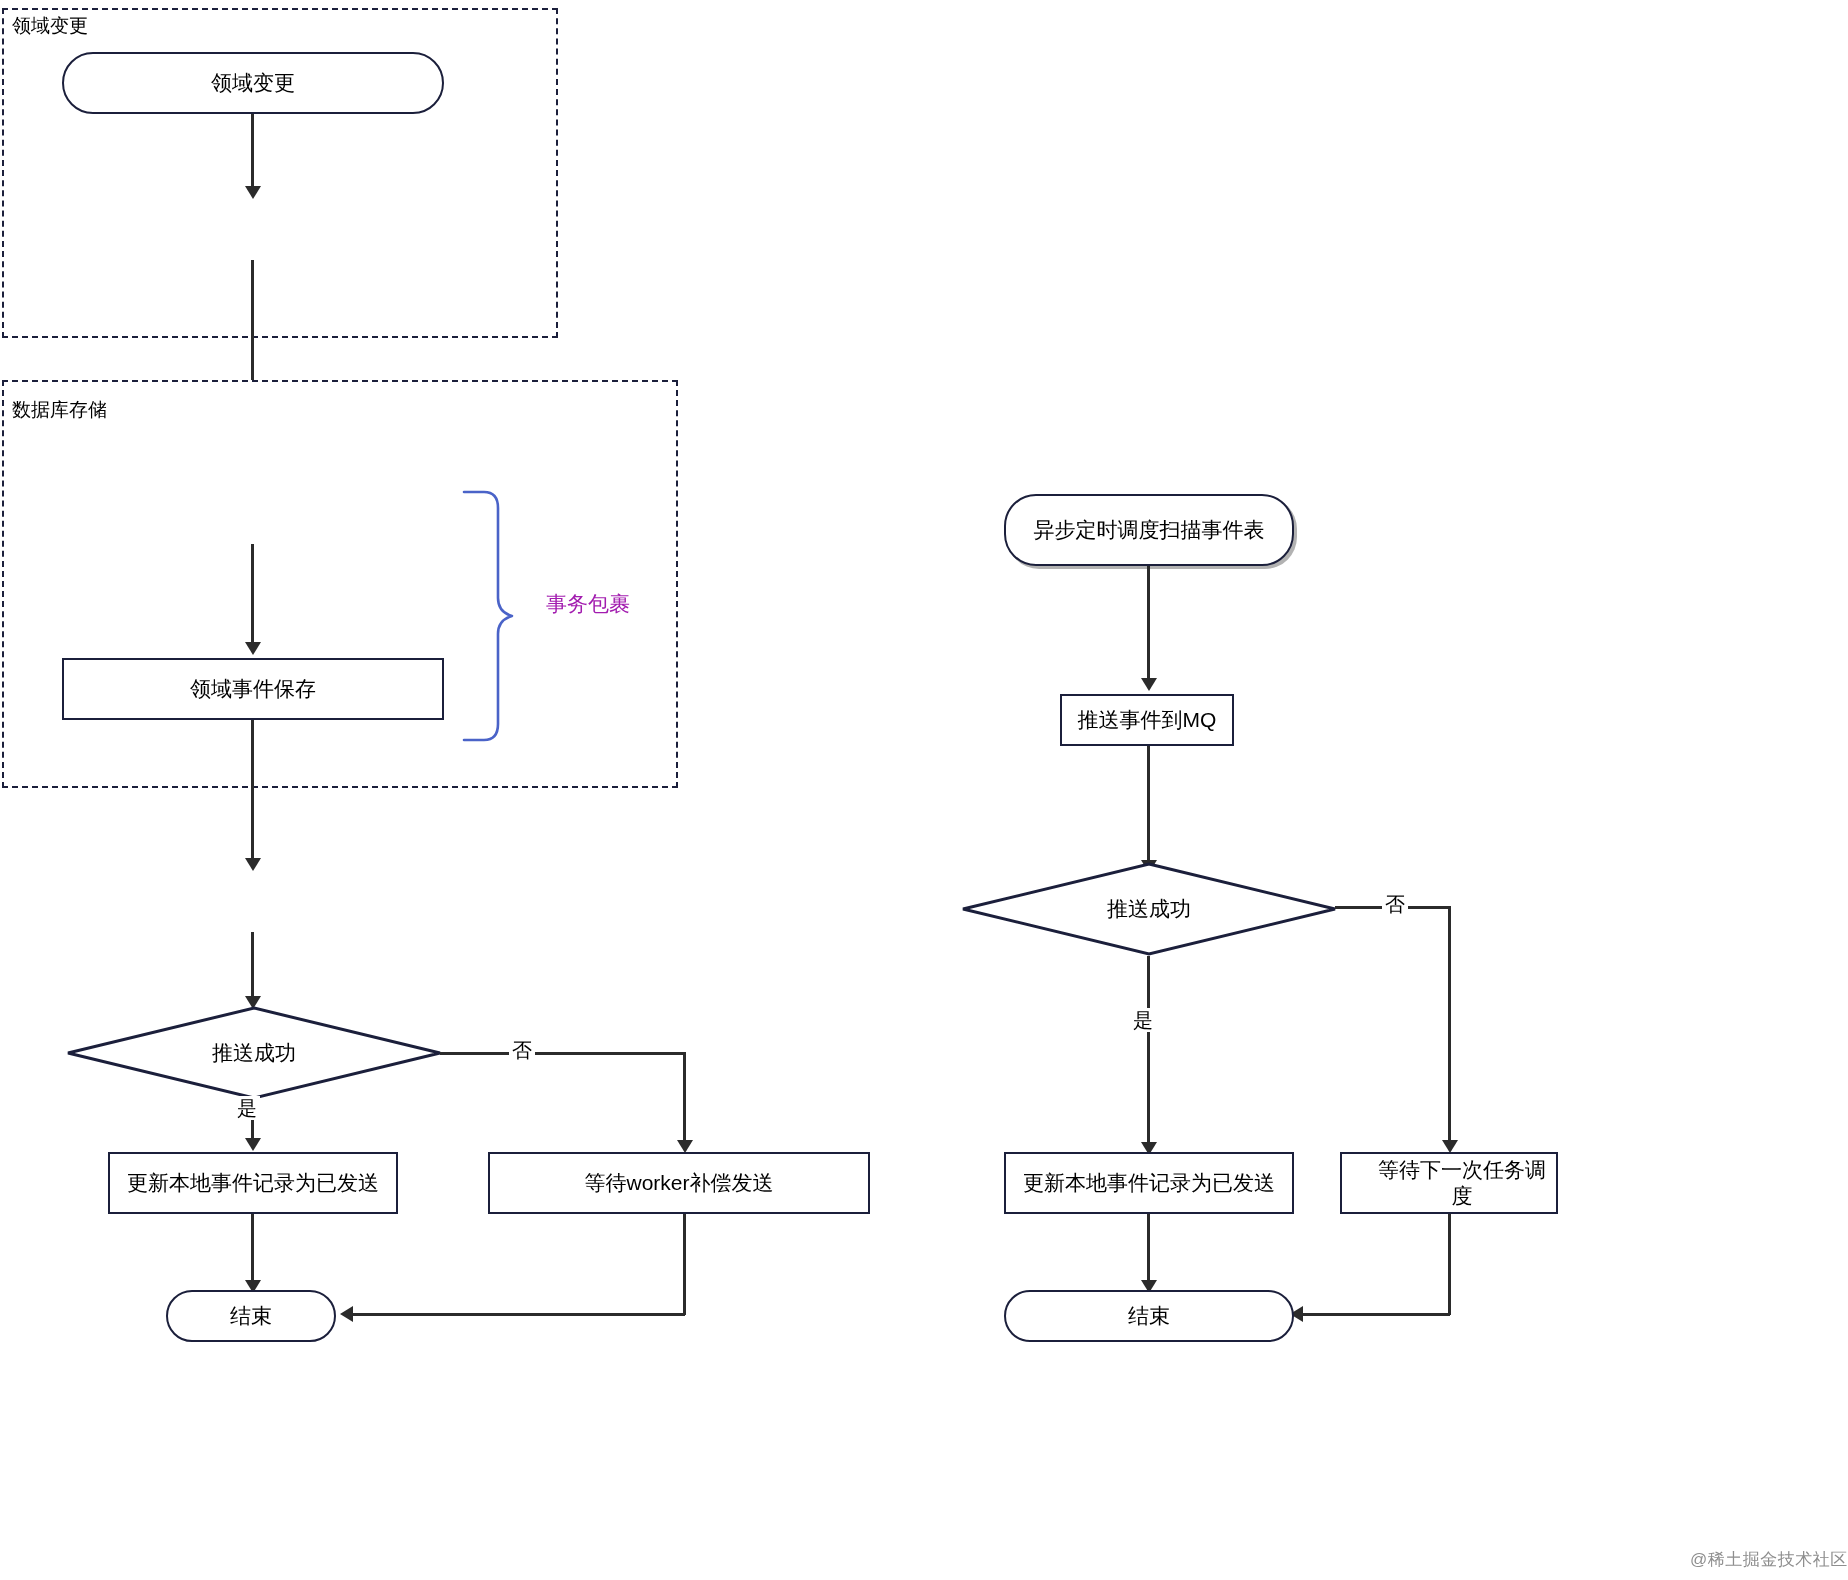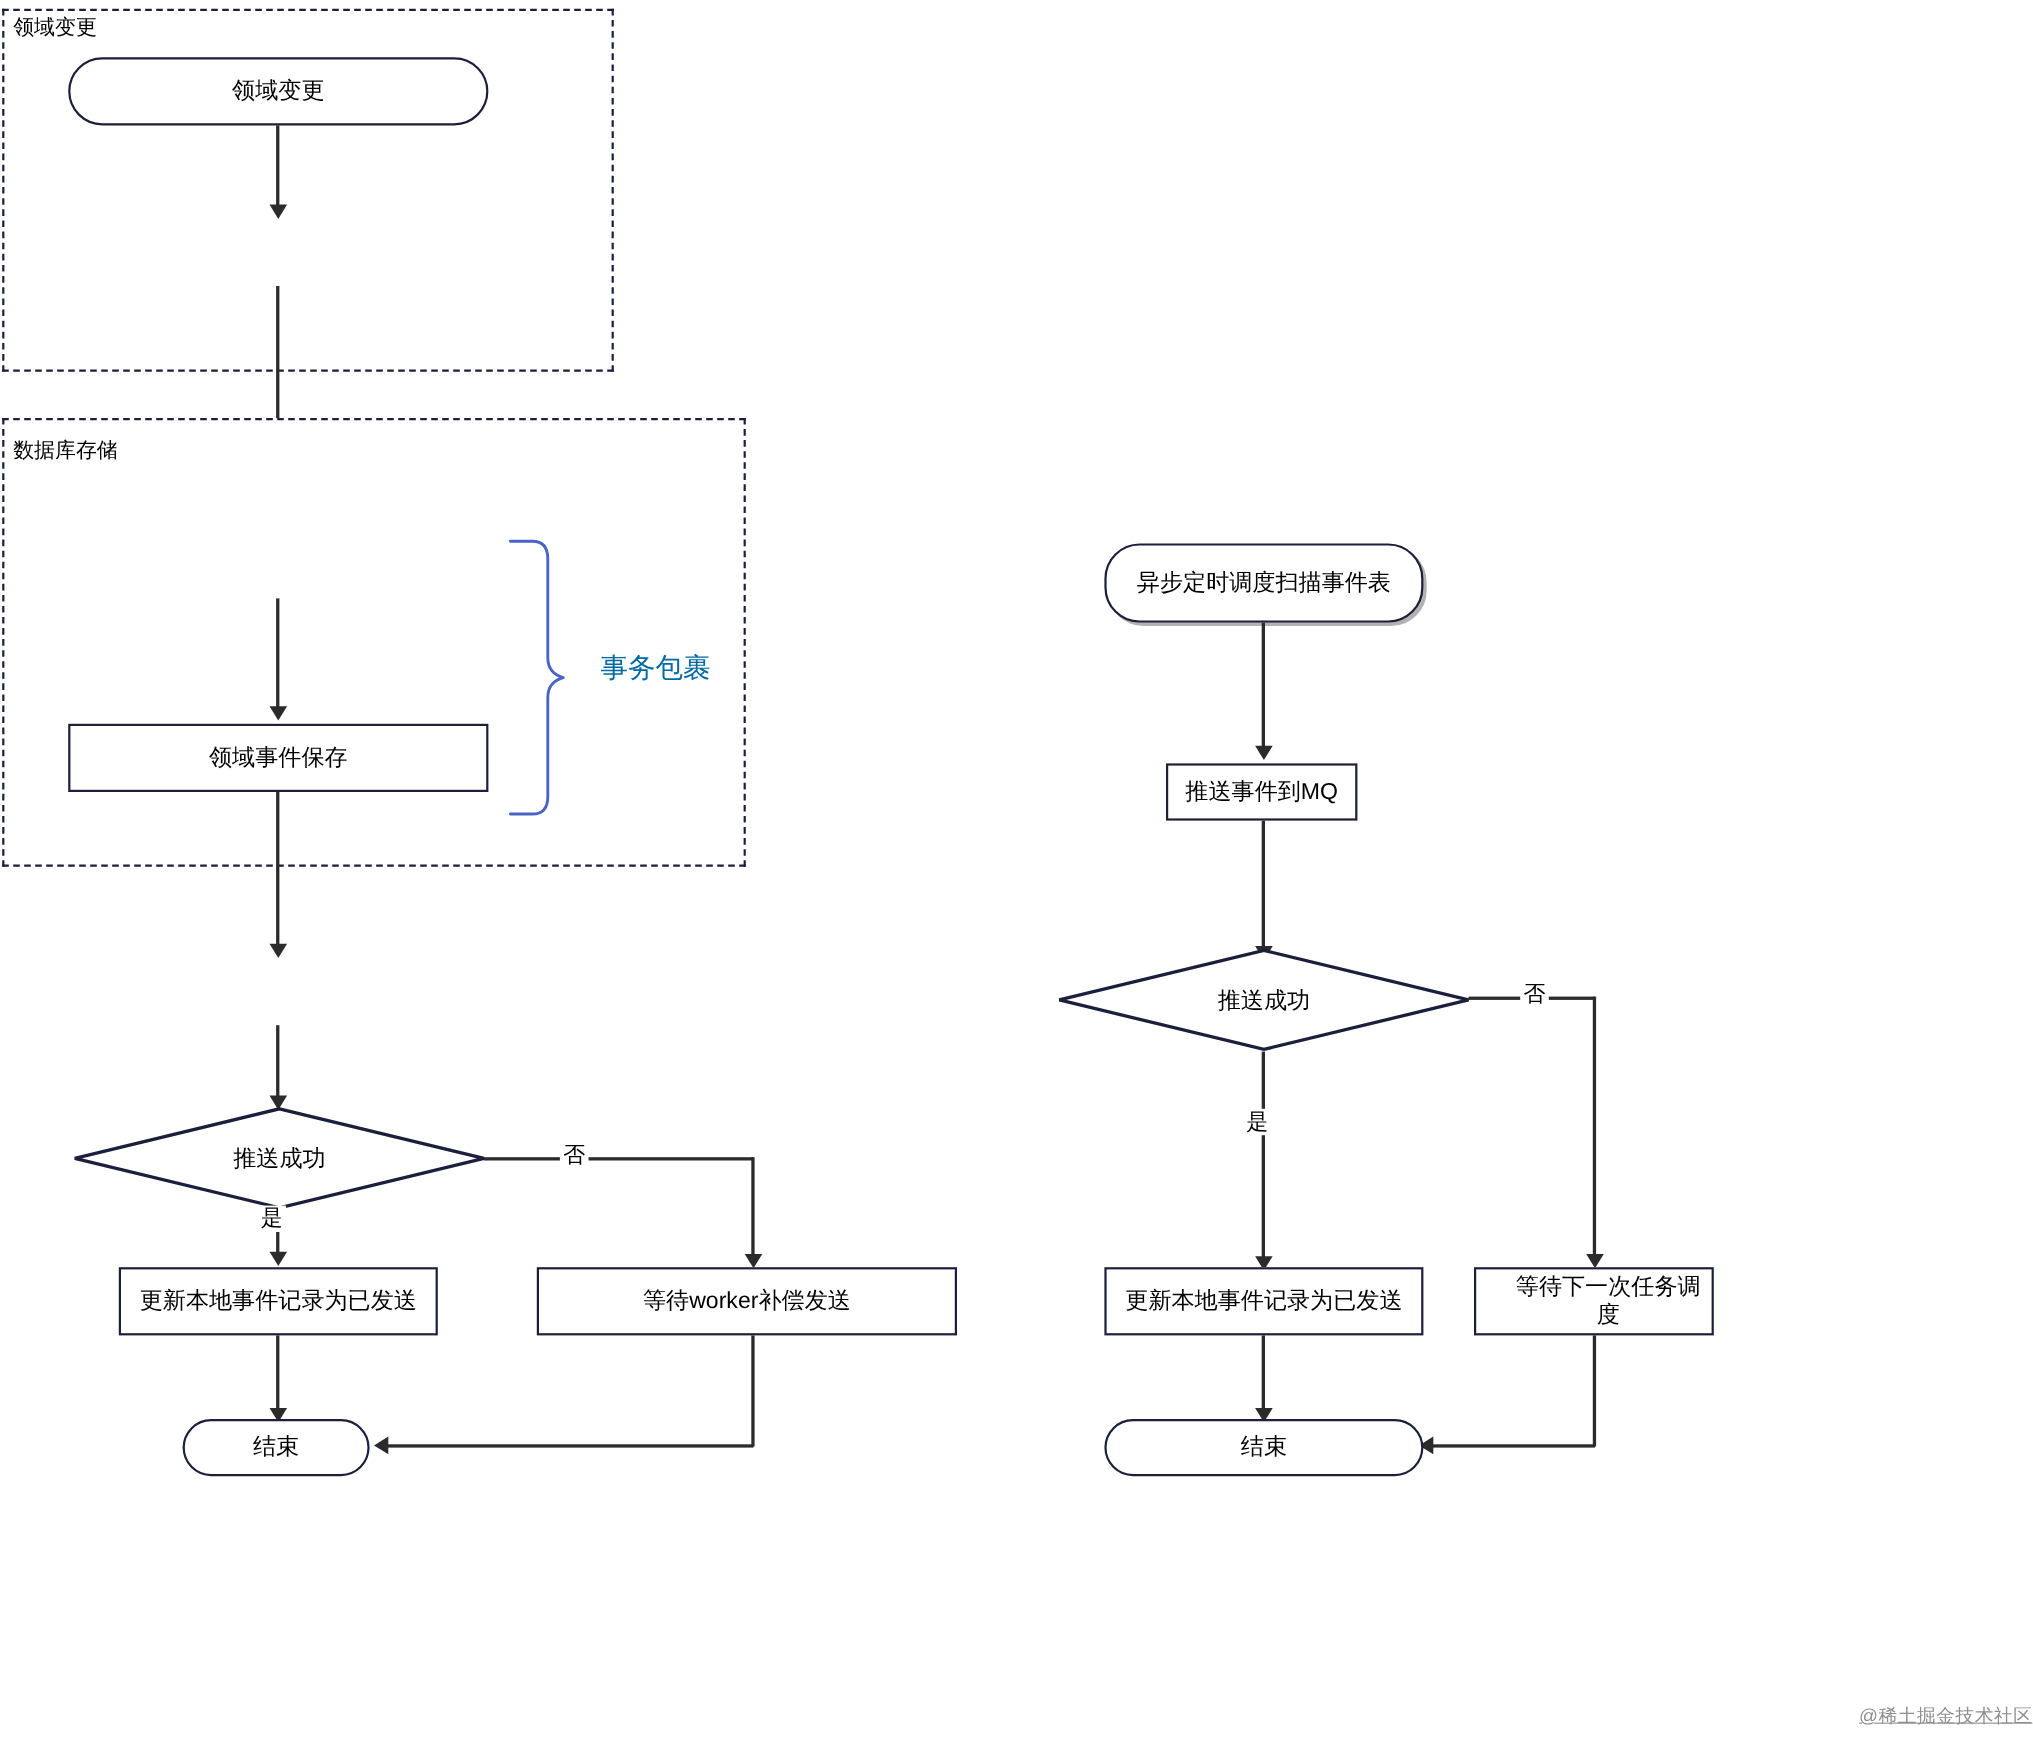--- a/index.html
+++ b/index.html
@@ -103,33 +103,32 @@
     padding:2px 3px;
     white-space:nowrap;
   }
 
   
   .brace{
     position:absolute;
   }
   .brace-label{
     position:absolute;
-    font-size:25px;
-    color:#0369a1;
+    font-size:21px;
+    color:#a21caf;
     white-space:nowrap;
   }
 
   
   .watermark{
     position:absolute;
     font-size:17px;
     color:#8e8e8e;
     white-space:nowrap;
     letter-spacing:0.5px;
-    text-decoration:underline;
   }
 </style>
 </head>
 <body>
 
 <div id="canvas">
 
   <div class="group" style="left:2px; top:8px; width:556px; height:330px;"></div>
   <div class="group-label" style="left:8px; top:14px;">领域变更</div>
 

